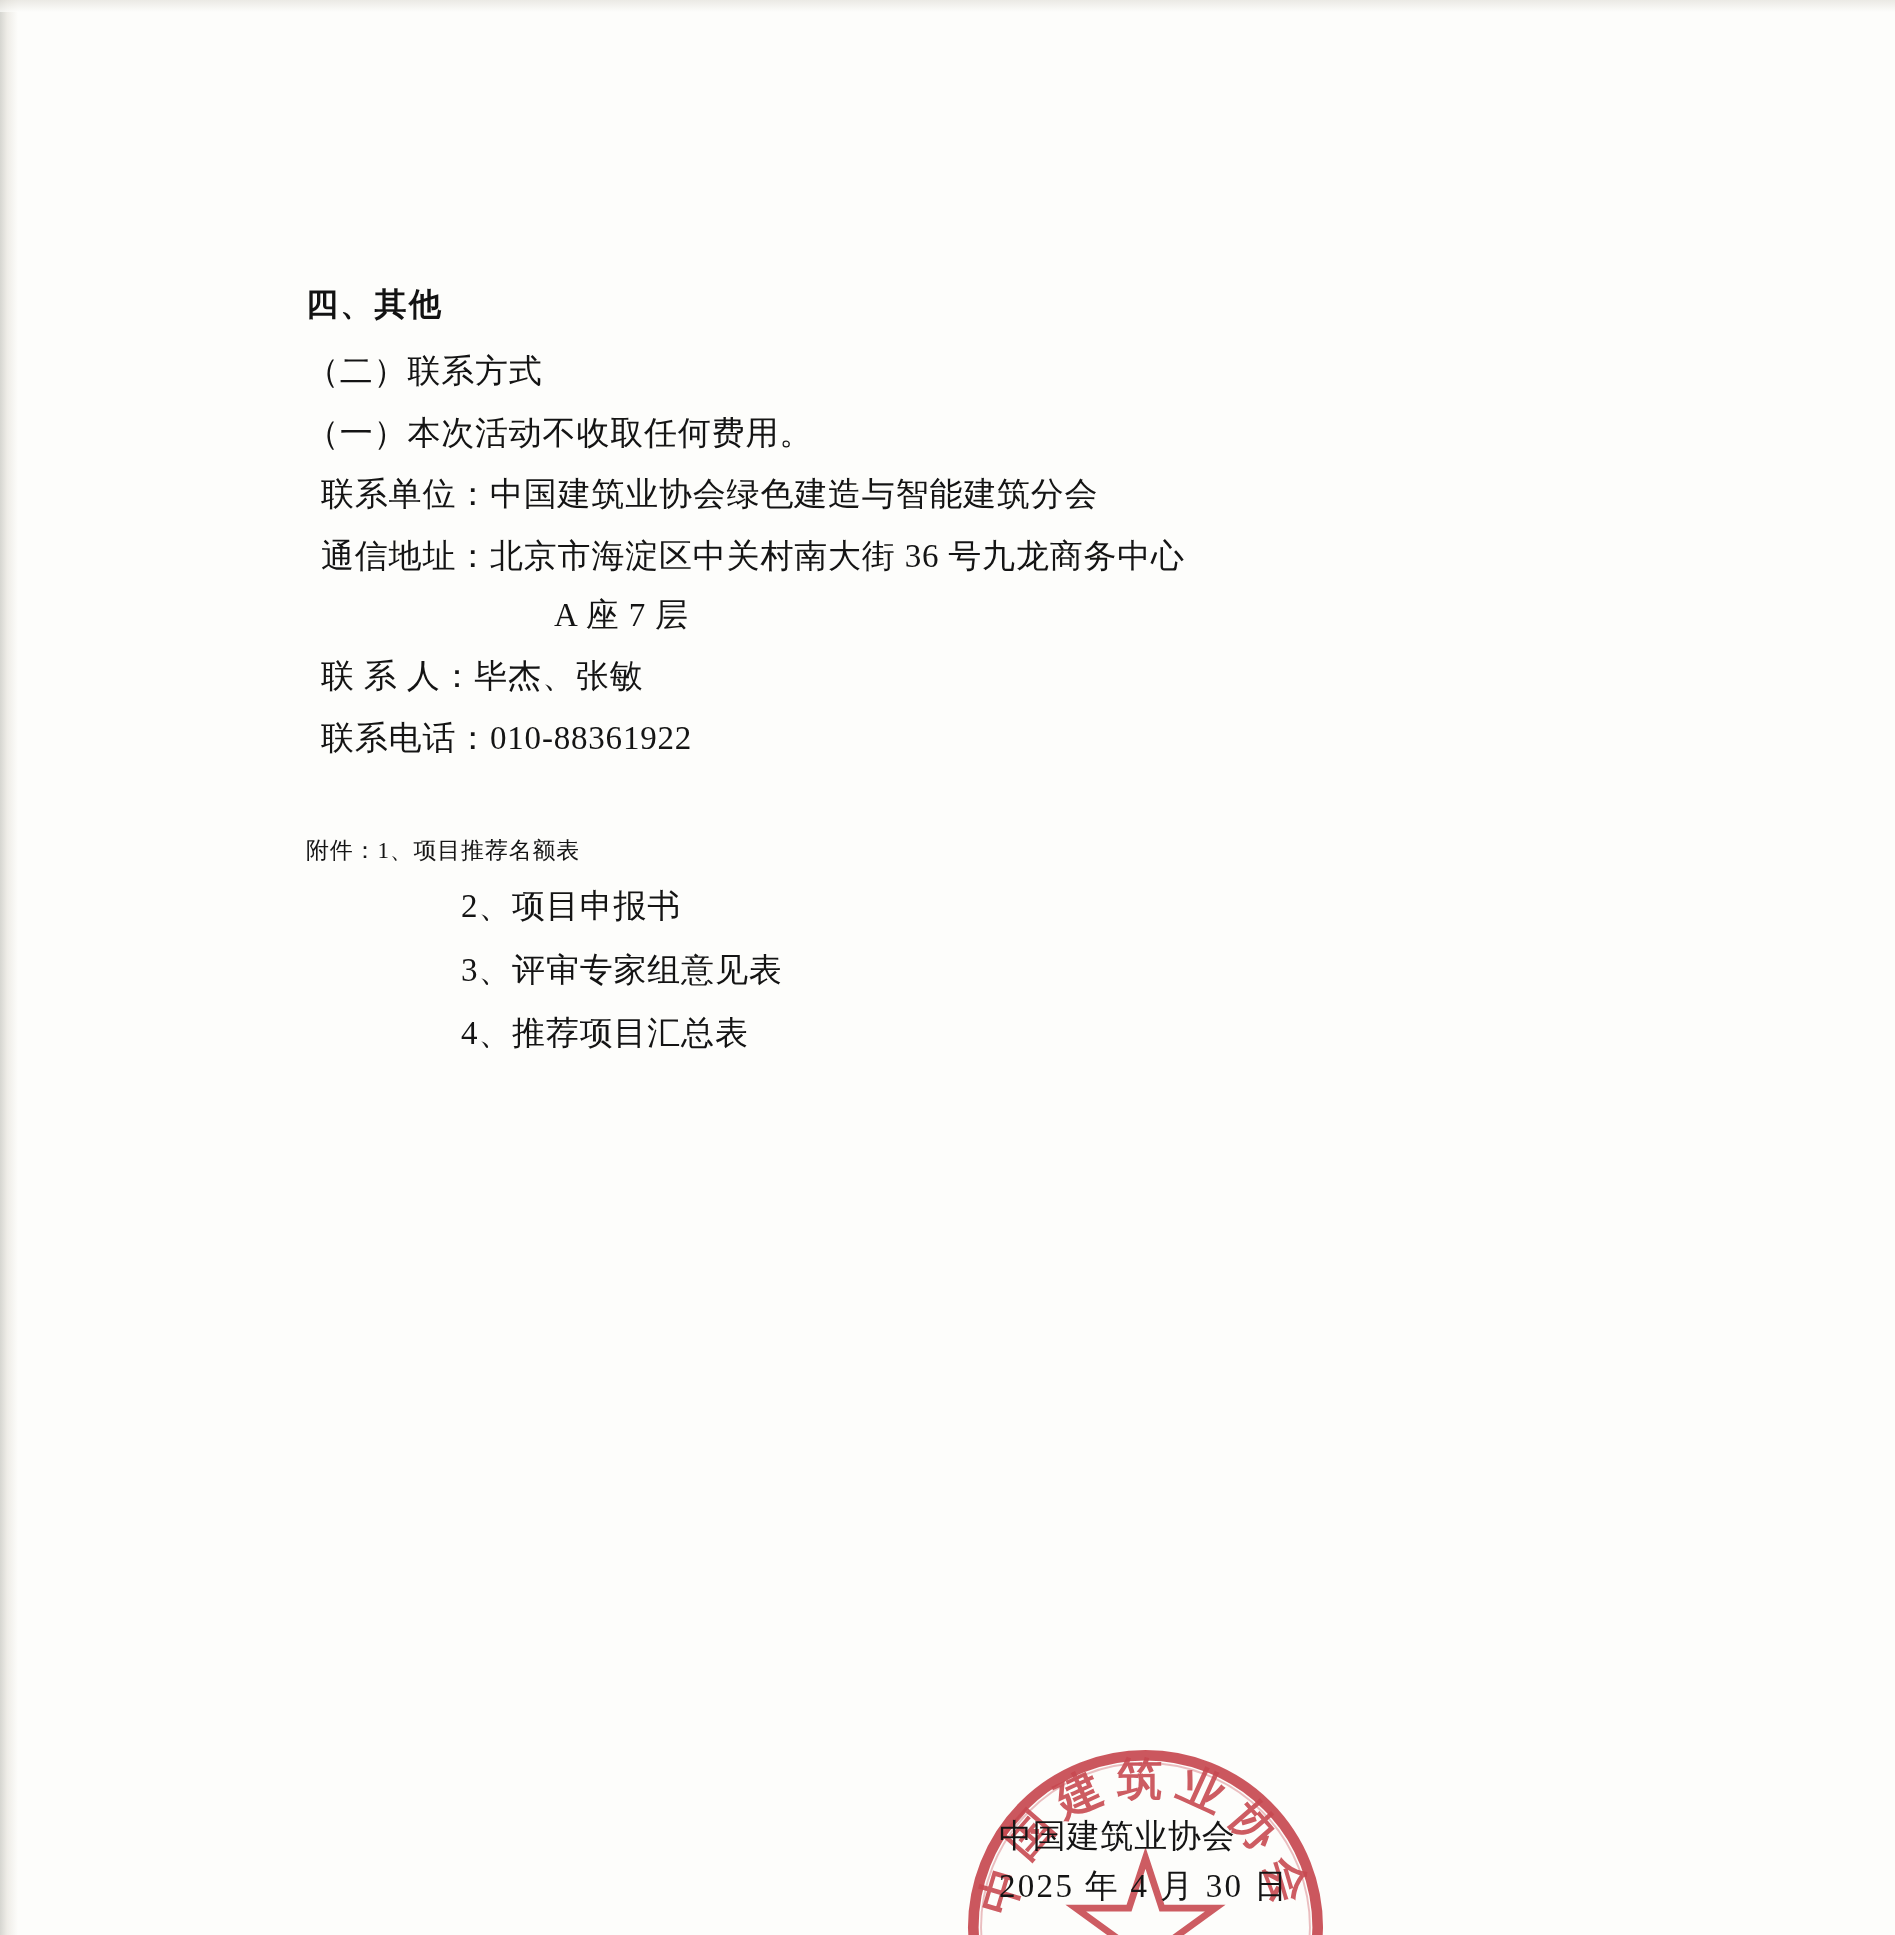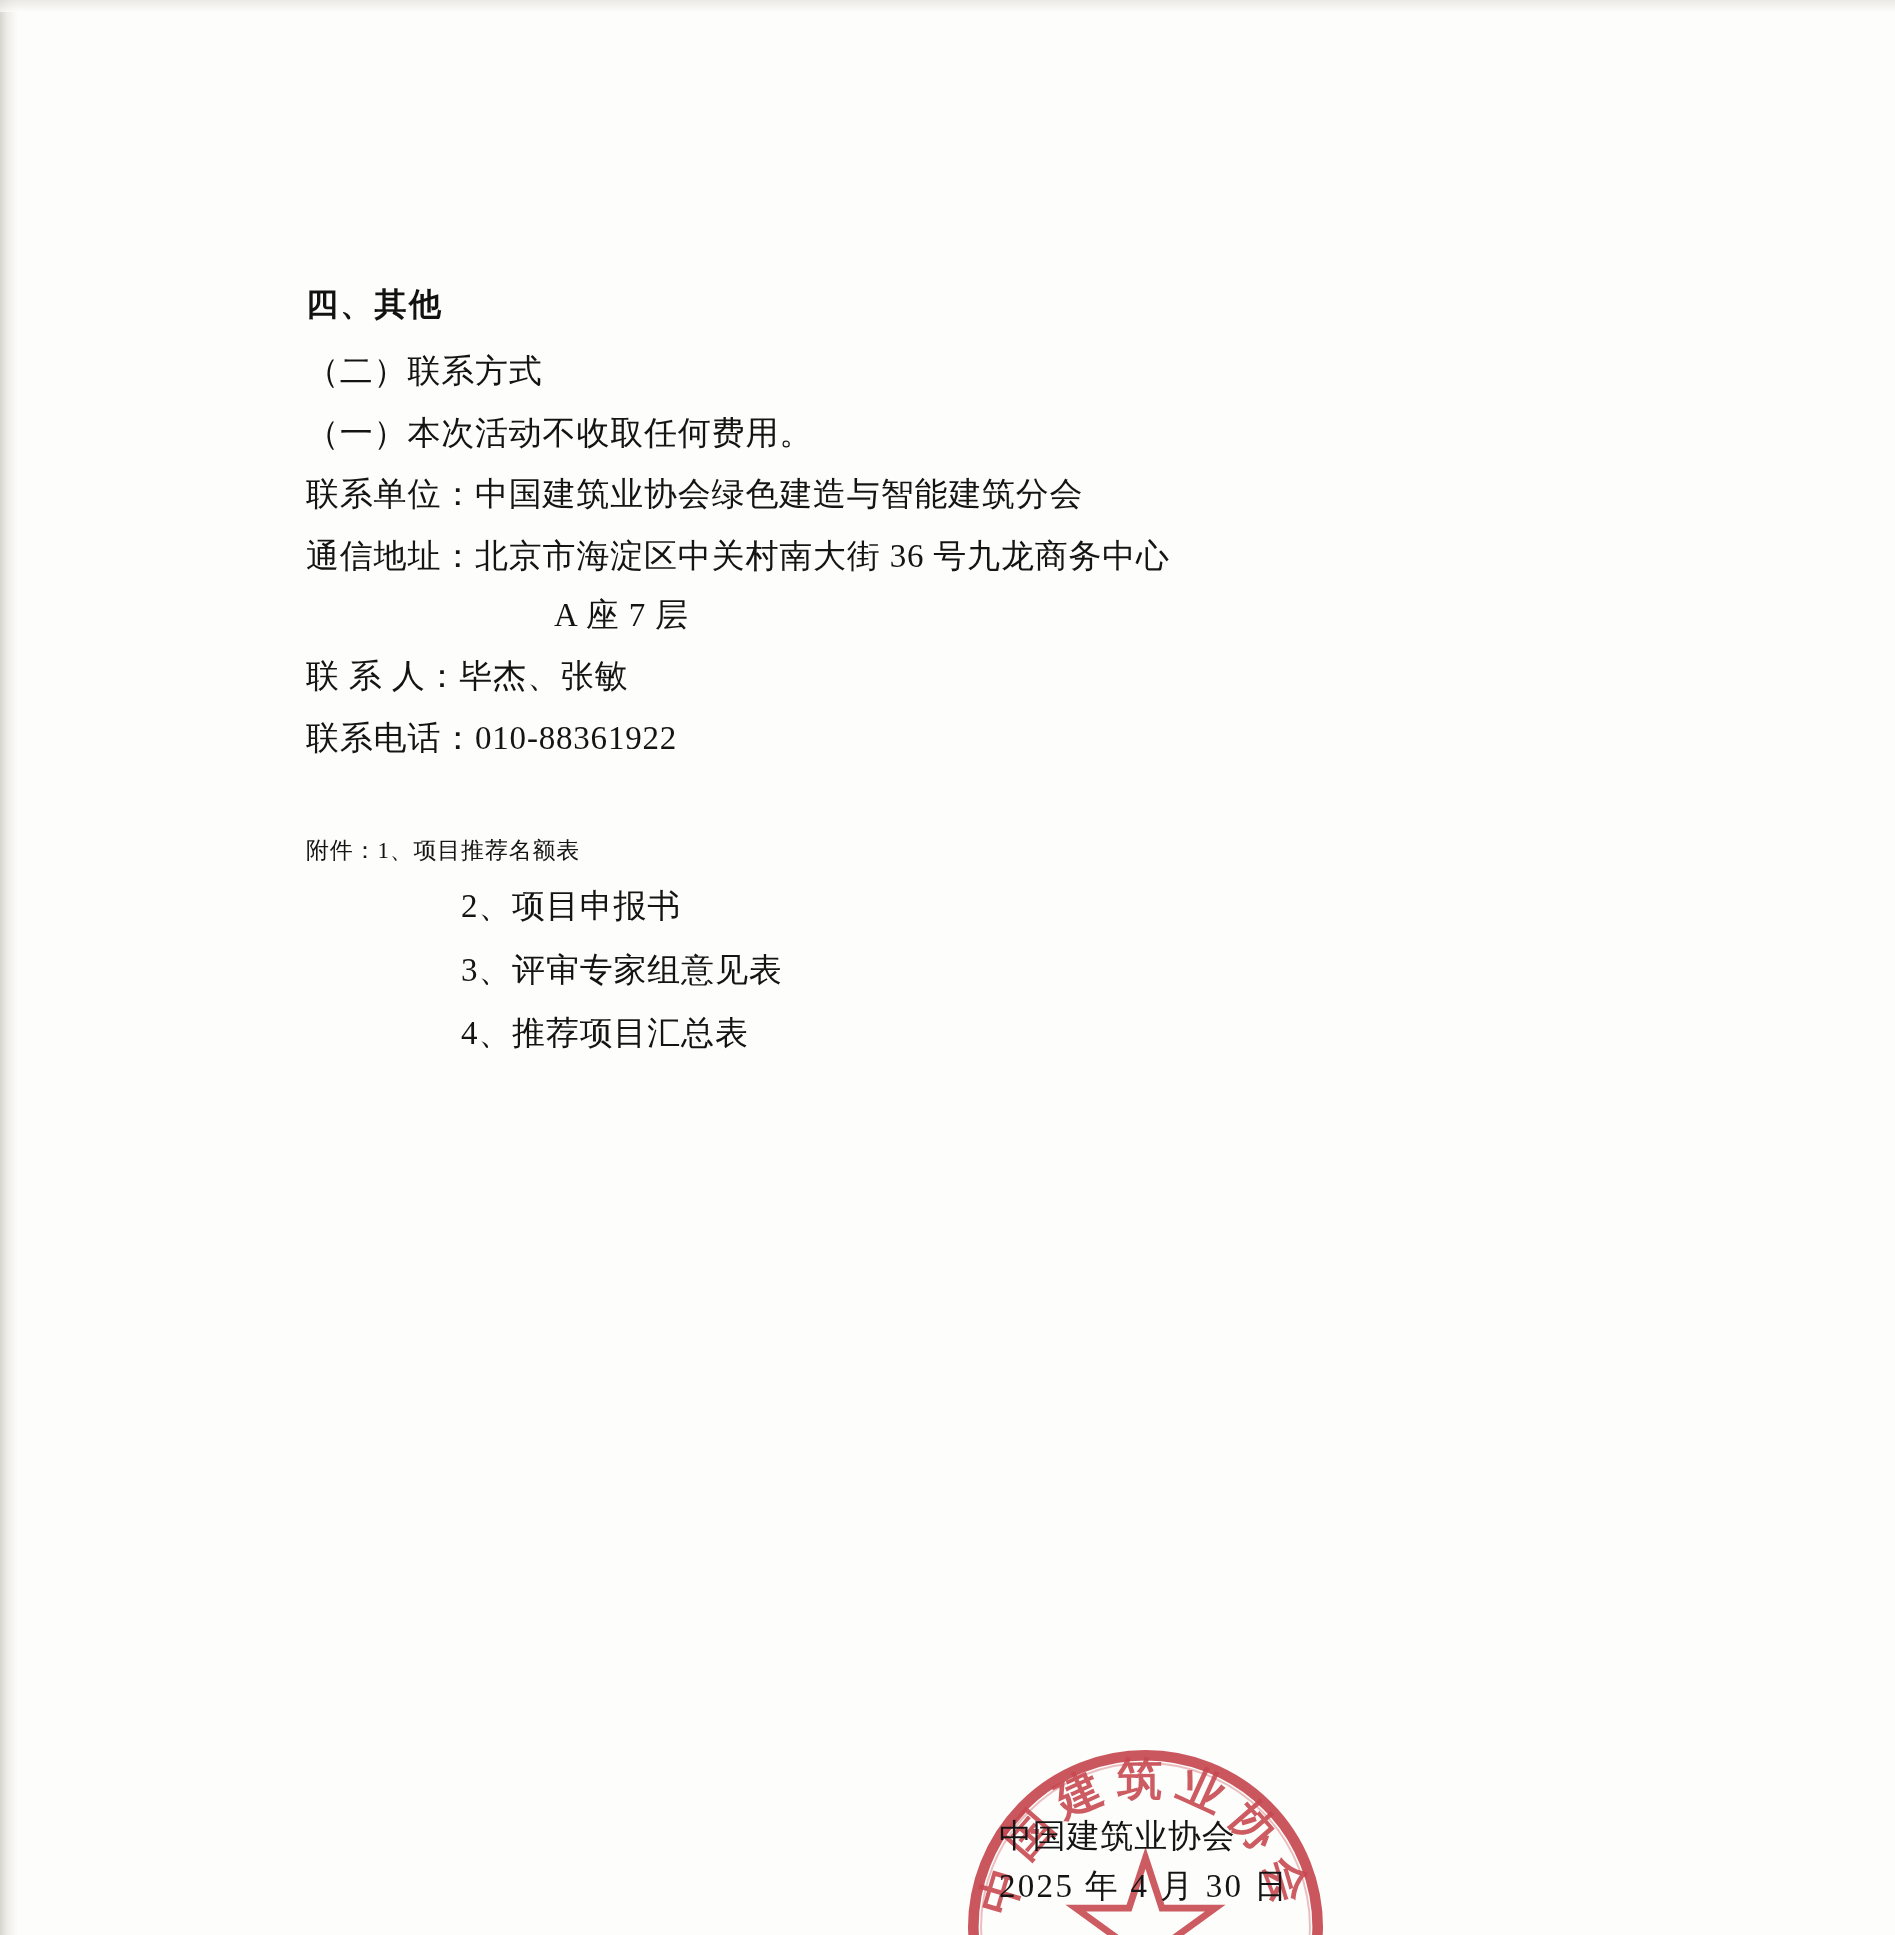--- a/index.html
+++ b/index.html
@@ -49,20 +49,21 @@
   .para {
     font-size: 33px;
     line-height: 1.44;
     color: #141414;
     letter-spacing: 0.8px;
     margin: 0 0 14px 0;
     white-space: nowrap;
   }
   .para .lbl {
     letter-spacing: 0.8px;
+    margin-left: 15px;
   }
   .indent-addr {
     padding-left: 248px;
     margin-top: -2.3px;
   }
   .gap-block {
     height: 58px;
   }
   .attach-head {
     font-size: 23px;

